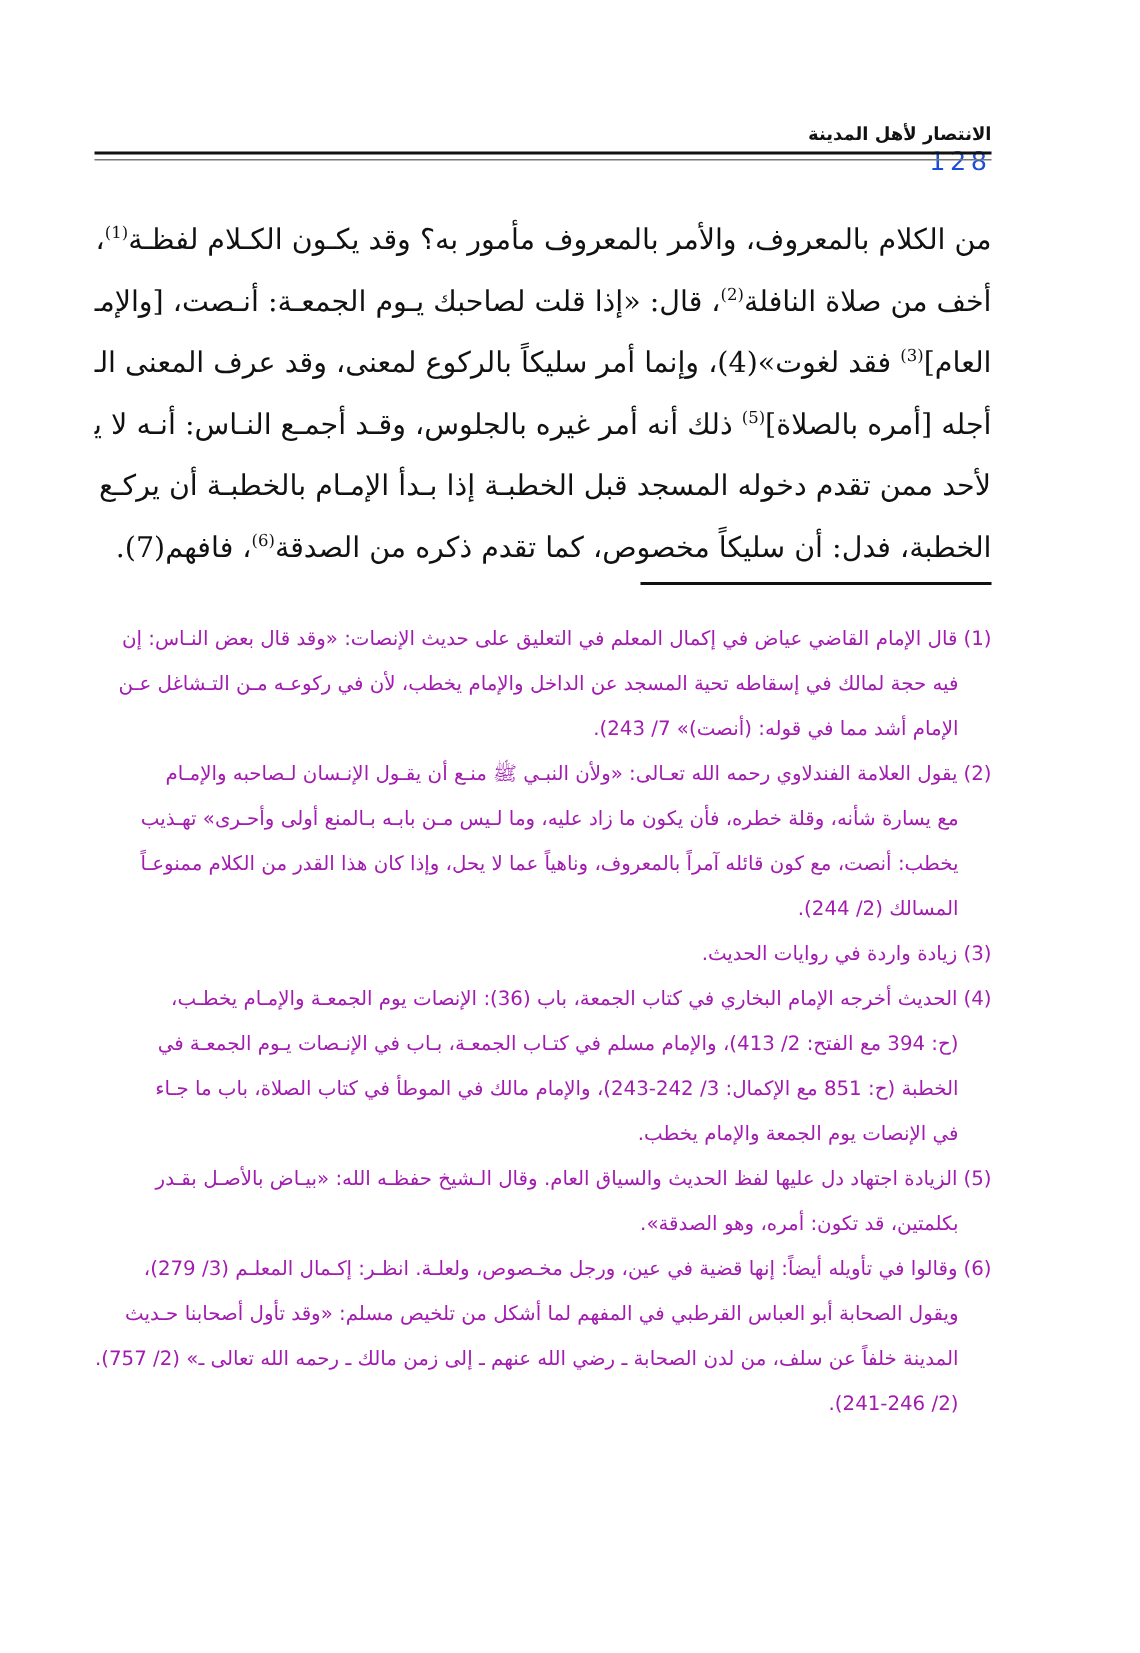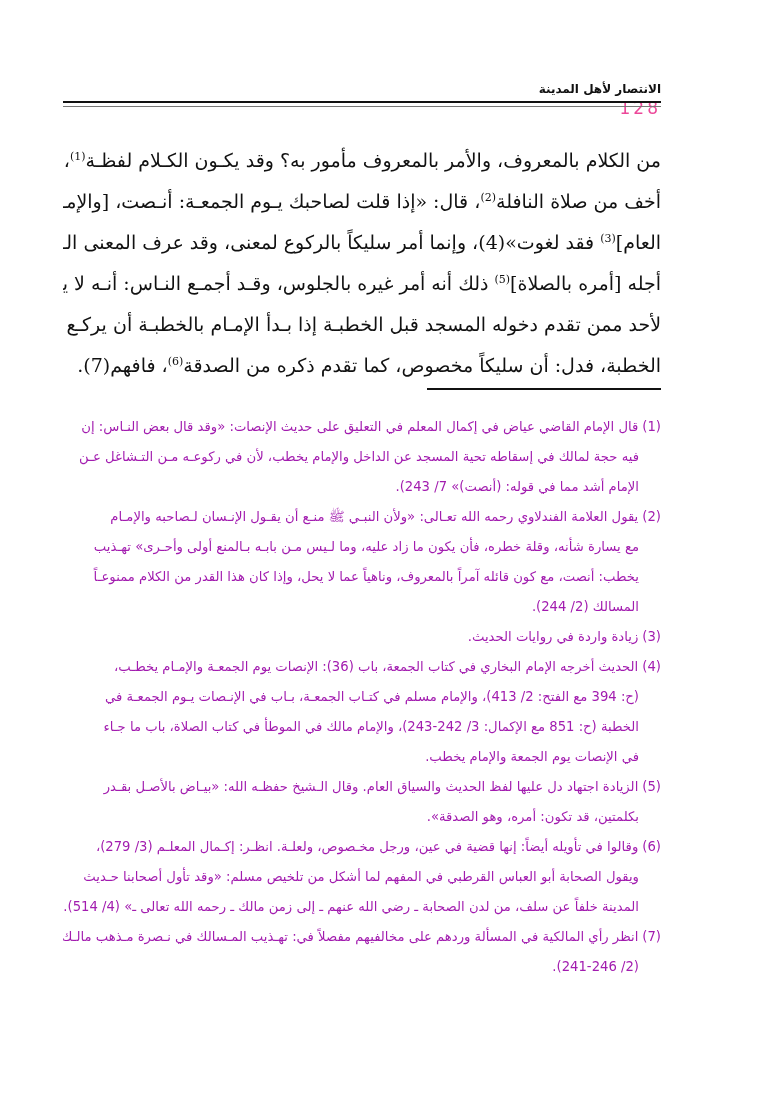--- a/index.html
+++ b/index.html
@@ -7,21 +7,21 @@
     width: 760px; height: 1102px; background: #ffffff; position: relative; overflow: hidden;
     font-family: "DejaVu Sans", sans-serif; color: #111;
   }
   .page { position: absolute; left: 63px; top: 0; width: 598px; height: 1102px; }
   .running-header {
     position: absolute; top: 80px; left: 0; right: 0; height: 22px;
     display: flex; justify-content: space-between; align-items: flex-end; flex-direction: column;
   }
   .page-number {
     font-family: "DejaVu Sans", sans-serif; font-size: 17px; letter-spacing: 3px;
-    color: #ec4899; line-height: 20px;
+    color: #1d4ed8; line-height: 20px;
   }
   .book-title {
     font-family: "DejaVu Sans", sans-serif; font-weight: bold; font-size: 12px;
     direction: rtl; color: #111; line-height: 18px;
   }
   .rule-thick { position: absolute; top: 101px; left: 0; right: 0; height: 2px; background: #111; }
   .rule-thin { position: absolute; top: 106px; left: 0; right: 0; height: 1px; background: #777; }
 
   .body-text {
     position: absolute; top: 140px; left: 0; right: 0;
@@ -88,21 +88,20 @@
       <span class="fn-line cont">الخطبة (ح: 851 مع الإكمال: 3/ 242-243)، والإمام مالك في الموطأ في كتاب الصلاة، باب ما جـاء</span>
       <span class="fn-line cont">في الإنصات يوم الجمعة والإمام يخطب.</span>
     </div>
     <div class="footnote">
       <span class="fn-line"><span class="fn-marker">(5)</span><span>الزيادة اجتهاد دل عليها لفظ الحديث والسياق العام. وقال الـشيخ حفظـه الله: «بيـاض بالأصـل بقـدر</span></span>
       <span class="fn-line cont">بكلمتين، قد تكون: أمره، وهو الصدقة».</span>
     </div>
     <div class="footnote">
       <span class="fn-line"><span class="fn-marker">(6)</span><span>وقالوا في تأويله أيضاً: إنها قضية في عين، ورجل مخـصوص، ولعلـة. انظـر: إكـمال المعلـم (3/ 279)،</span></span>
       <span class="fn-line cont">ويقول الصحابة أبو العباس القرطبي في المفهم لما أشكل من تلخيص مسلم: «وقد تأول أصحابنا حـديث</span>
-      <span class="fn-line cont">المدينة خلفاً عن سلف، من لدن الصحابة ـ رضي الله عنهم ـ إلى زمن مالك ـ رحمه الله تعالى ـ» (4/ 514).</span>
+      <span class="fn-line cont">المدينة خلفاً عن سلف، من لدن الصحابة ـ رضي الله عنهم ـ إلى زمن مالك ـ رحمه الله تعالى ـ» (2/ 757).</span>
     </div>
     <div class="footnote">
-      <span class="fn-line"><span class="fn-marker">(7)</span><span>انظر رأي المالكية في المسألة وردهم على مخالفيهم مفصلاً في: تهـذيب المـسالك في نـصرة مـذهب مالـك</span></span>
       <span class="fn-line cont">(2/ 241-246).</span>
     </div>
   </div>
 
 </div>
 
 </body></html>

